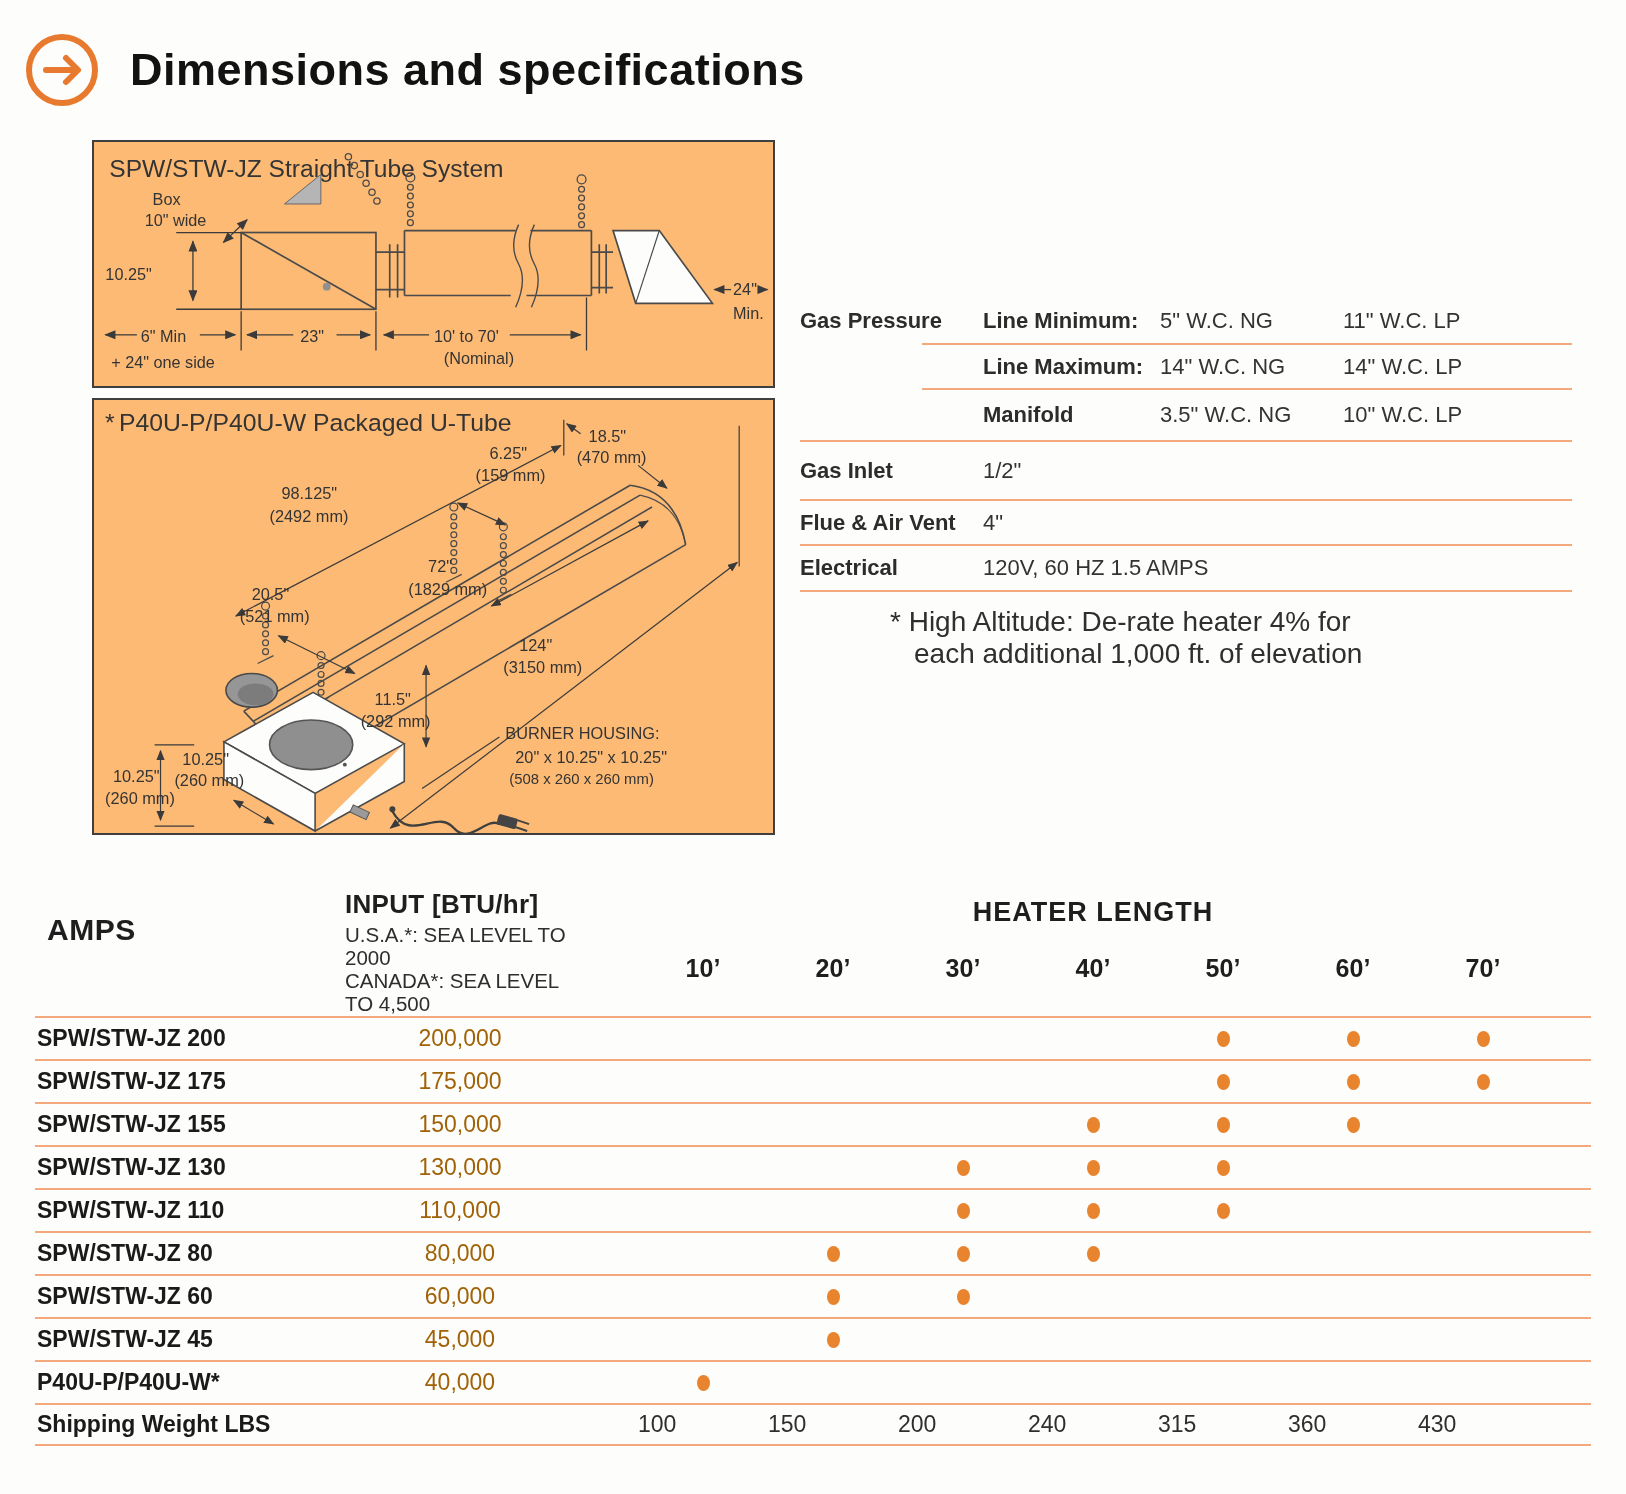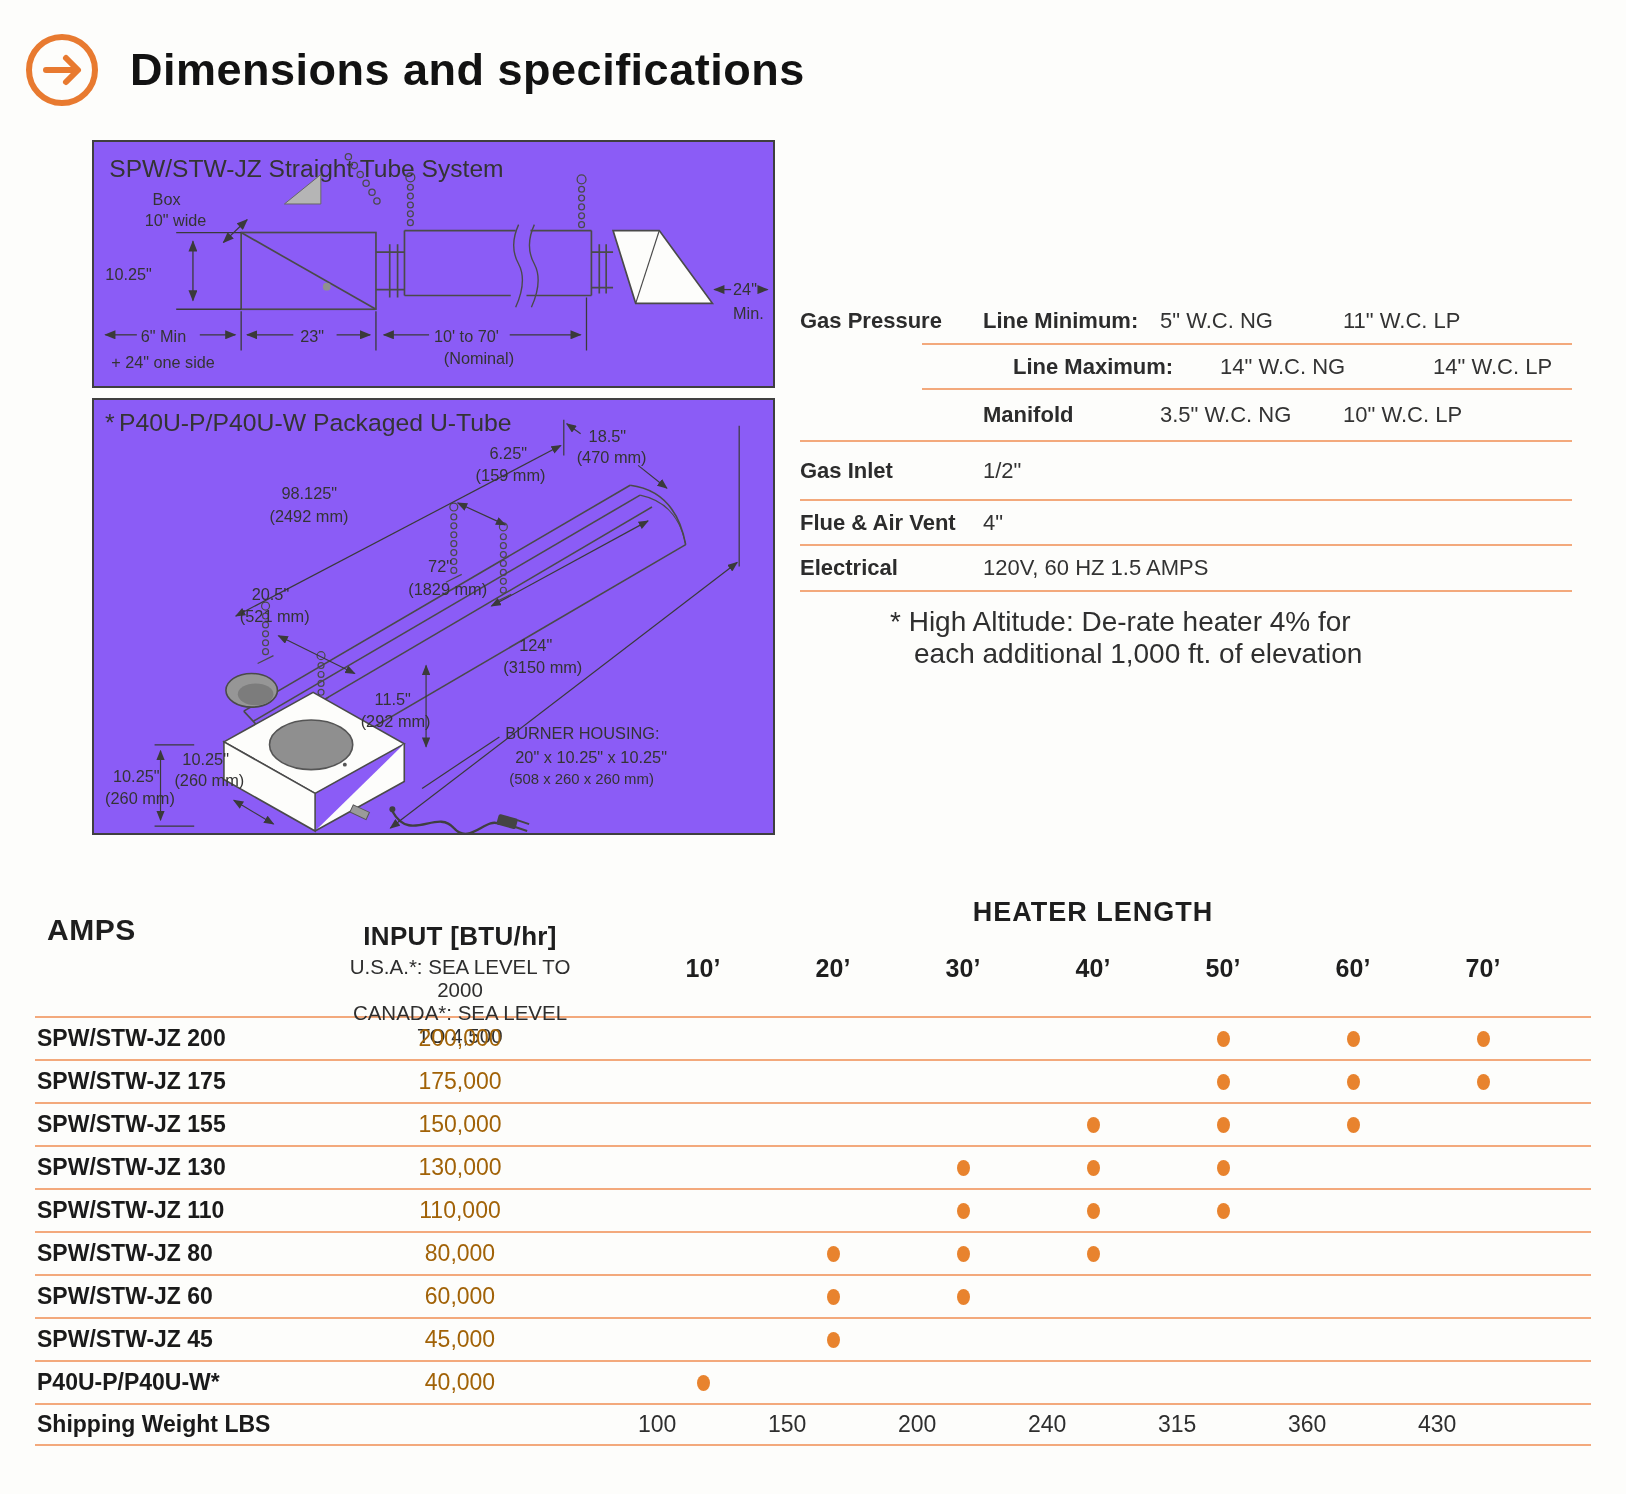--- a/index.html
+++ b/index.html
@@ -5,47 +5,47 @@
   * { box-sizing: border-box; }
   body { margin:0; background:#fdfdfb; font-family:"Liberation Sans", sans-serif; color:#1e1e1e; }
   .page { position:relative; width:1626px; height:1494px; background:#fdfdfb; overflow:hidden; }
 
   
   .header { position:absolute; left:24px; top:32px; display:flex; align-items:center; gap:30px; }
   .icon-circle { width:76px; height:76px; flex:0 0 auto; }
   h1.title { margin:0; font-size:45px; font-weight:bold; letter-spacing:.5px; color:#121212; }
 
   
-  .dbox { position:absolute; border:2px solid #3f3f3f; background:#8b5cf6; }
+  .dbox { position:absolute; border:2px solid #3f3f3f; background:#fdba74; }
   #box1 { left:92px; top:140px; width:683px; height:248px; }
   #box2 { left:92px; top:398px; width:683px; height:437px; }
   .dbox svg { display:block; }
   .dbox text { font-family:"Liberation Sans", sans-serif; fill:#343434; }
   .dtitle { font-size:25px; }
   .dim { font-size:16.5px; }
   .dims { font-size:15px; }
 
   
   .specs { position:absolute; left:800px; top:298px; width:772px; font-size:22px; color:#333; }
   .gp-row { display:grid; grid-template-columns:183px 177px 183px 1fr; align-items:center; }
-  .gp-r1 { height:45px; } .gp-r2 { height:43px;gap:30px; } .gp-r3 { height:50px; }
+  .gp-r1 { height:45px; } .gp-r2 { height:43px; } .gp-r3 { height:50px; }
   .sp-row { display:grid; grid-template-columns:183px 1fr; align-items:center; }
   .sp-r1 { height:57px; } .sp-r2 { height:43px; } .sp-r3 { height:44px; }
   .blabel { font-weight:bold; color:#2c2c2c; }
   .rule { border-top:2px solid #f3a97c; height:0; }
   .rule.inner { margin-left:122px; }
   .note { margin-top:14px; font-size:28px; line-height:32px; color:#2f2f2f; }
   .note .n1 { padding-left:90px; }
   .note .n2 { padding-left:114px; }
 
   
   .btable { position:absolute; left:35px; top:885px; width:1556px; font-size:23px; }
   .bt-head { display:grid; grid-template-columns:310px 230px 63px 910px; height:131px; }
   .model-h { font-size:30px; font-weight:bold; padding-top:28px; padding-left:12px; letter-spacing:.5px; }
-  .input-h { text-align:center; padding-top:4px;margin-top:32px; }
+  .input-h { padding-top:4px; }
   .input-h .t { font-size:26px; font-weight:bold; margin-bottom:3px; letter-spacing:.3px; }
   .input-h .s { font-size:20.5px; line-height:23px; color:#2e2e2e; }
   .hl-wrap { text-align:center; }
   .hl-title { font-size:27px; font-weight:bold; padding-top:12px; letter-spacing:1px; }
   .hl-cols { display:grid; grid-template-columns:repeat(7,130px); margin-top:26px; }
   .hl-col { font-size:25px; font-weight:bold; text-align:center; }
   .trow { display:grid; grid-template-columns:310px 230px 63px repeat(7,130px); height:43px; align-items:center; border-top:2px solid #f3a97c; }
   .trow:last-child { border-bottom:2px solid #f3a97c; }
   .trow .model { font-weight:bold; padding-left:2px; color:#1a1a1a; }
   .trow .input { text-align:center; color:#a16207; }

